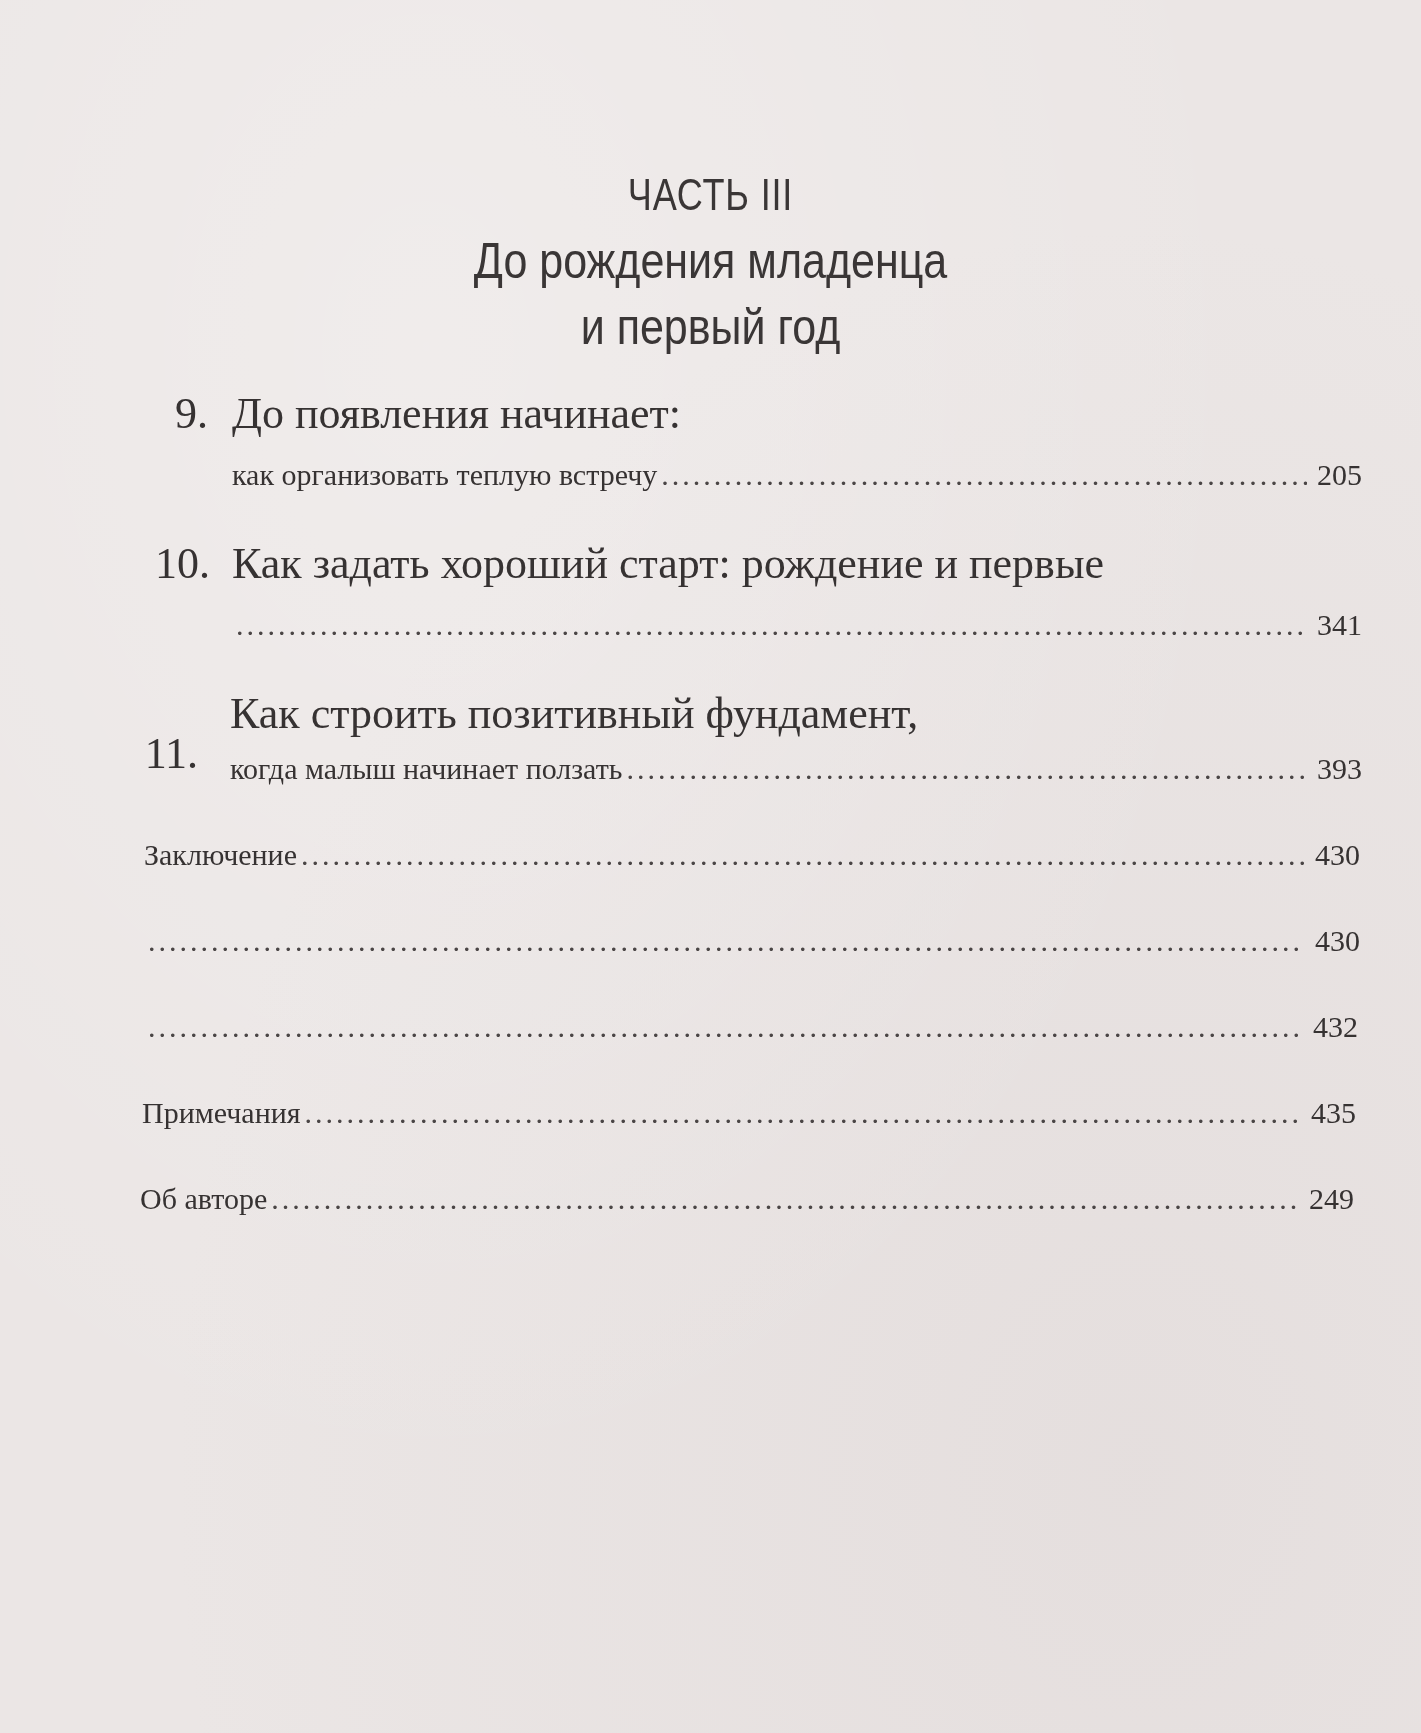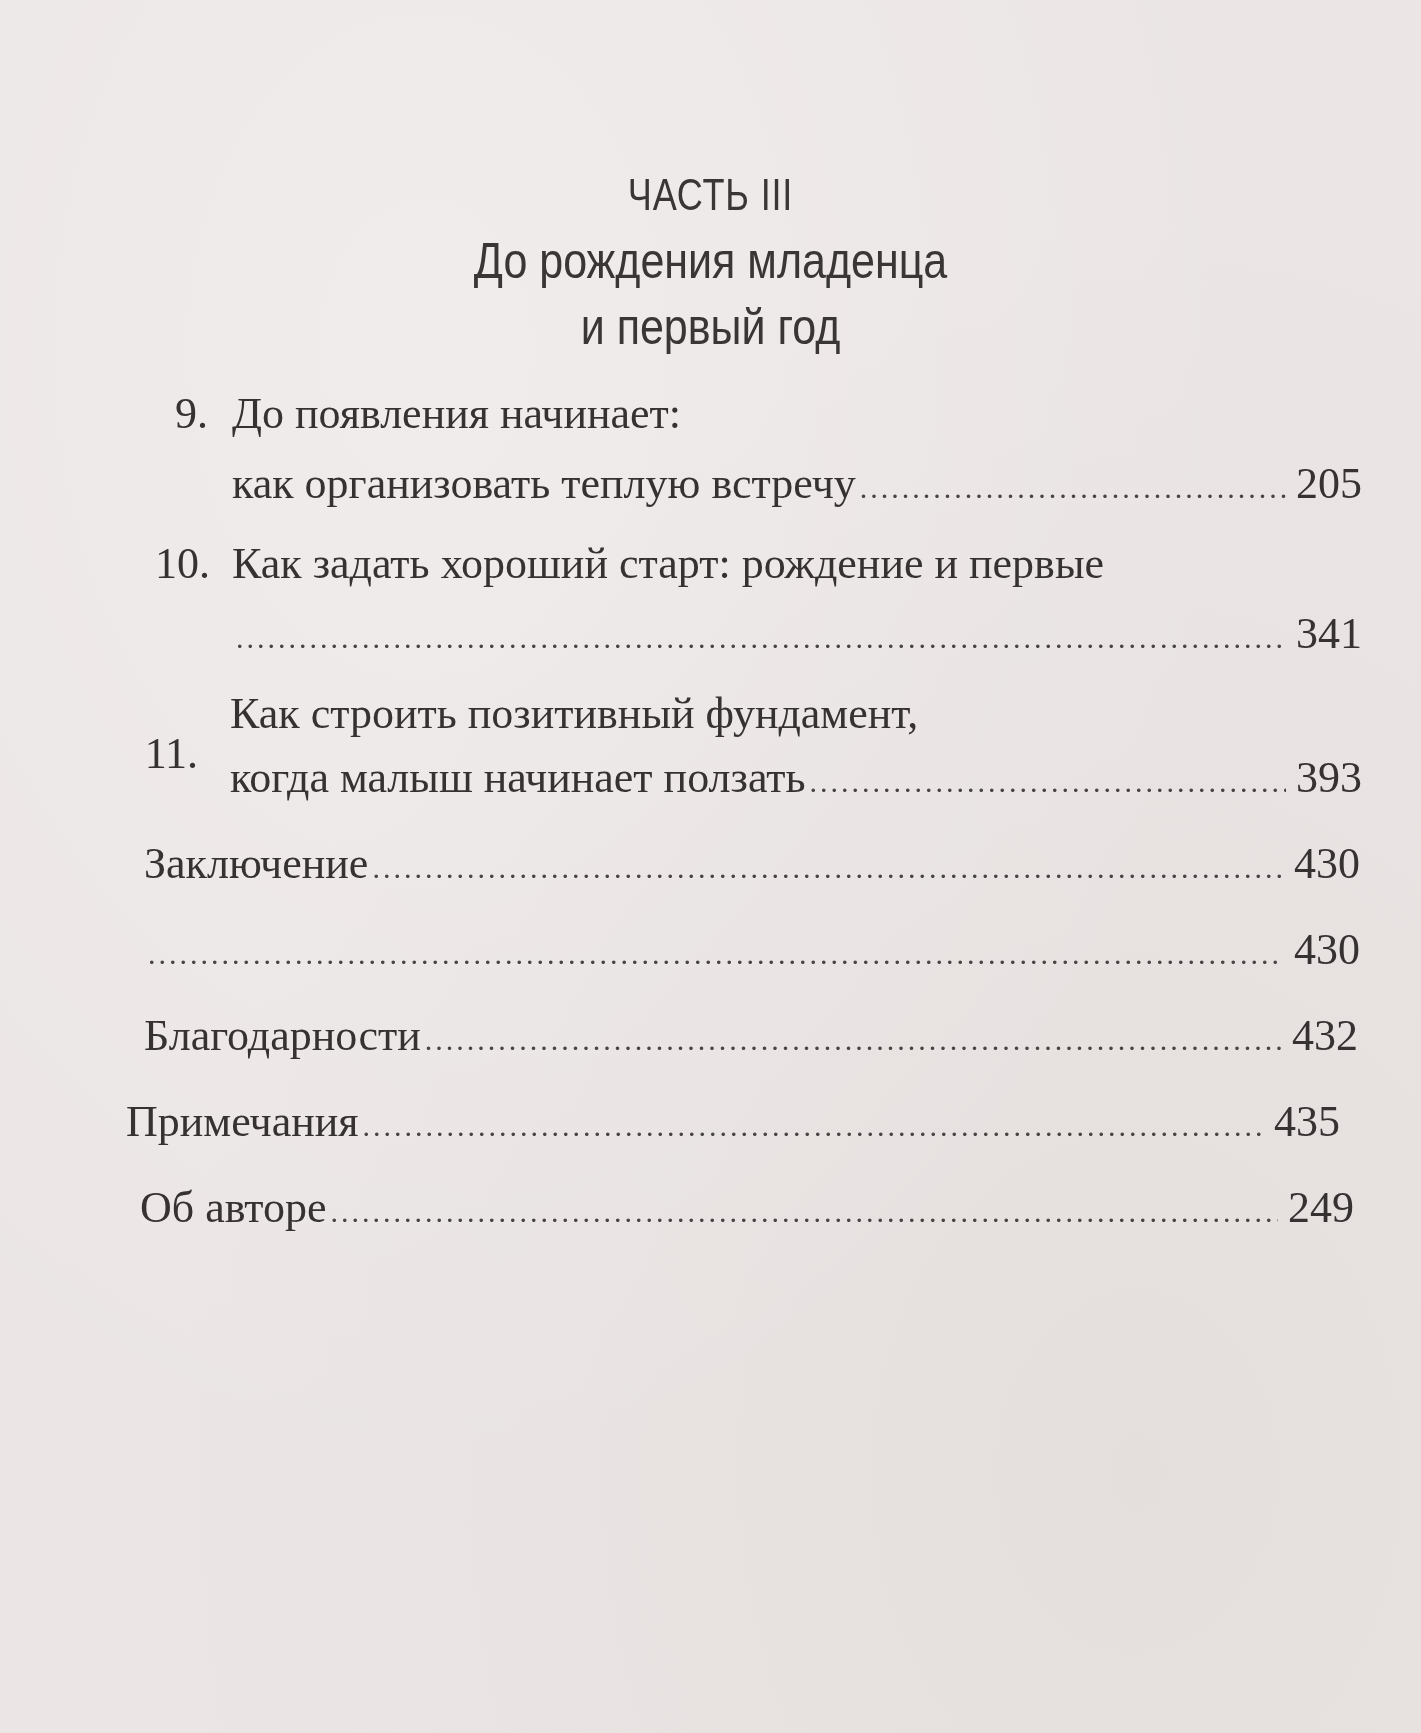--- a/index.html
+++ b/index.html
@@ -61,21 +61,21 @@
     }
     .toc-num {
       position: absolute;
       text-align: right;
     }
     .toc-row {
       position: absolute;
       display: flex;
       align-items: baseline;
       font-family: "Liberation Serif", "DejaVu Serif", serif;
-      font-size: 44px;
+      font-size: 30px;
       color: #363232;
       white-space: nowrap;
     }
     .toc-row .title {
       flex: 0 0 auto;
     }
     .toc-row .leader {
       flex: 1 1 auto;
       overflow: hidden;
       margin: 0 10px 0 4px;
@@ -133,26 +133,25 @@
     <span class="leader"></span>
     <span class="page-num">430</span>
   </div>
 
   <div class="toc-row" style="top:924px; left:144px; width:1216px;">
     <span class="leader"></span>
     <span class="page-num">430</span>
   </div>
 
   <div class="toc-row" style="top:1010px; left:144px; width:1214px;">
-    <span class="title">Благодарности</span>
     <span class="leader"></span>
     <span class="page-num">432</span>
   </div>
 
-  <div class="toc-row" style="top:1096px; left:126px; width:1214px;">
+  <div class="toc-row" style="top:1096px; left:142px; width:1214px;">
     <span class="title">Примечания</span>
     <span class="leader"></span>
     <span class="page-num">435</span>
   </div>
 
   <div class="toc-row" style="top:1182px; left:140px; width:1214px;">
     <span class="title">Об авторе</span>
     <span class="leader"></span>
     <span class="page-num">249</span>
   </div>

